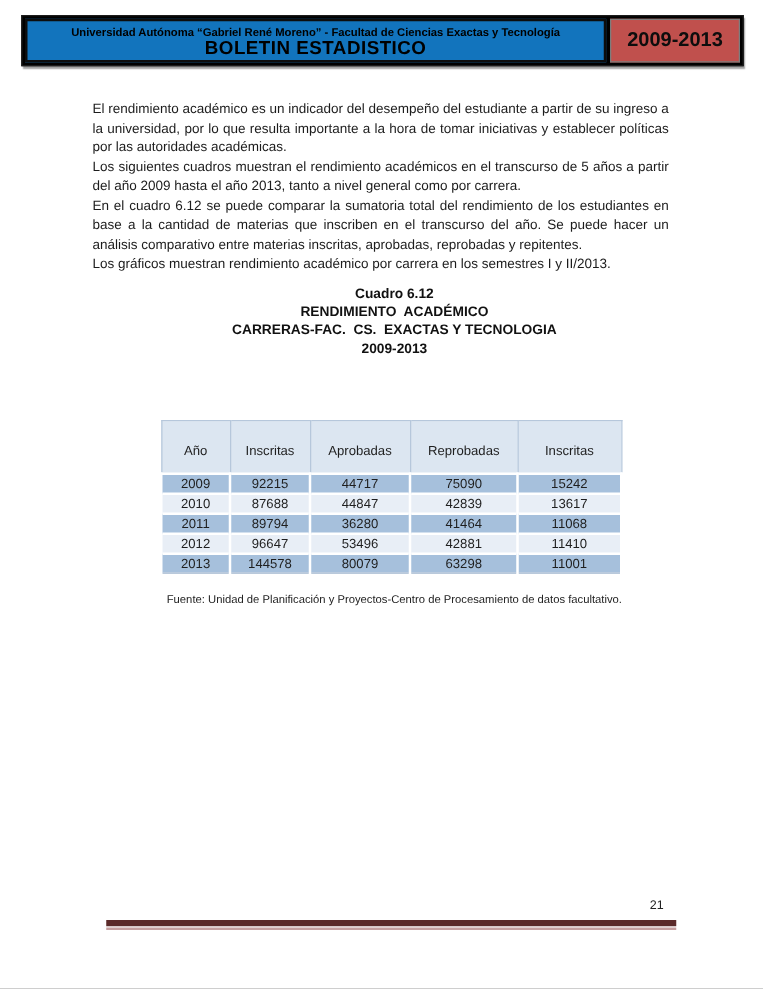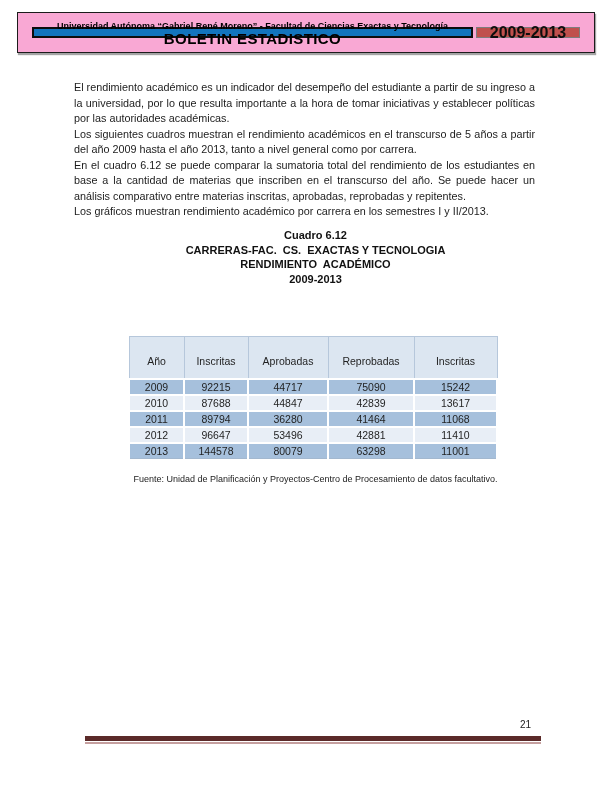--- a/index.html
+++ b/index.html
@@ -6,23 +6,23 @@
   html,body { background:#888; }
   .page {
     position:relative; width:612px; height:791px; margin:0 auto;
     background:#ffffff; overflow:hidden;
     font-family:"Liberation Sans", sans-serif; color:#1a1a1a;
   }
 
   
   .doc-header{
     position:absolute; left:17px; top:12px; width:578px; height:41px;
-    background:#f9a8d4; border:1px solid #1c1c1c;
+    background:#000000; border:1px solid #1c1c1c;
     box-shadow:1px 2px 1px rgba(90,90,90,.55);
-    display:flex; align-items:stretch; padding:14px;
+    display:flex; align-items:stretch; padding:2px;
   }
   .header-blue{
     flex:1; background:var(--header-blue,#1274bd); border:2px solid #0d0d0d;
     display:flex; flex-direction:column; justify-content:center; text-align:center;
     padding:1px 4px;
   }
   .header-line1{ font-size:9px; font-weight:bold; color:#000; line-height:12px; }
   .header-line2{ font-size:15px; font-weight:bold; color:#000; line-height:14px; letter-spacing:.4px; }
   .header-red{
     width:104px; margin-left:3px; background:var(--header-red,#c0504d);
@@ -101,22 +101,22 @@
 
   <div class="body-text">
     <p>El rendimiento académico es un indicador del desempeño del estudiante a partir de su ingreso a la universidad, por lo que resulta importante a la hora de tomar iniciativas y establecer políticas por las autoridades académicas.</p>
     <p>Los siguientes cuadros muestran el rendimiento académicos en el transcurso de 5 años a partir del año 2009 hasta el año 2013, tanto a nivel general como por carrera.</p>
     <p>En el cuadro 6.12 se puede comparar la sumatoria total del rendimiento de los estudiantes en base a la cantidad de materias que inscriben en el transcurso del año.  Se puede hacer un análisis comparativo entre materias inscritas, aprobadas, reprobadas y repitentes.</p>
     <p>Los gráficos muestran rendimiento académico por carrera en los semestres I y II/2013.</p>
   </div>
 
   <div class="table-title">
     <div>Cuadro 6.12</div>
+    <div>RENDIMIENTO  ACADÉMICO</div>
     <div>CARRERAS-FAC.  CS.  EXACTAS Y TECNOLOGIA</div>
-    <div>RENDIMIENTO  ACADÉMICO</div>
     <div>2009-2013</div>
   </div>
 
   <div class="table-wrap">
     <table class="rendimiento">
       <thead>
           <tr>
             <th>Año</th>
             <th>Inscritas</th>
             <th>Aprobadas</th>

